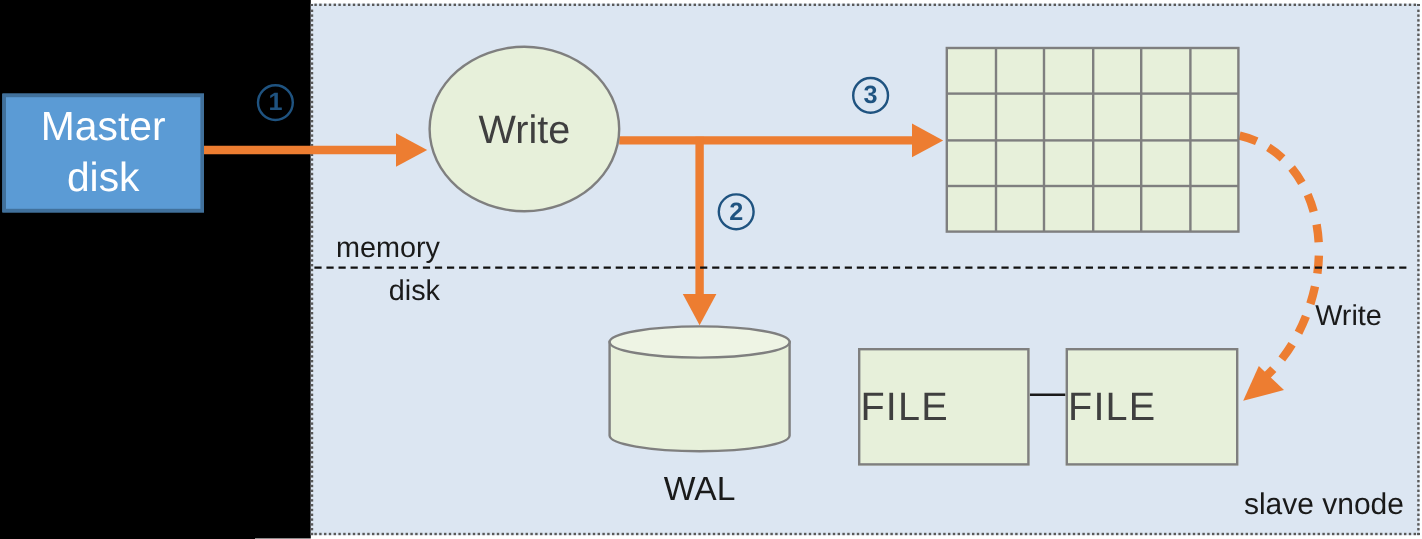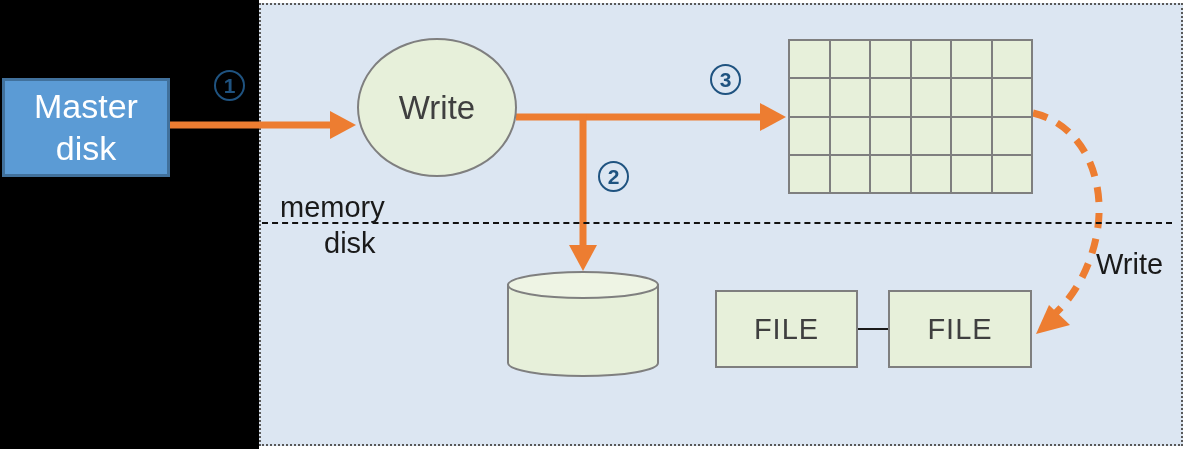--- a/index.html
+++ b/index.html
@@ -102,43 +102,42 @@
     display: grid;
     gap: 2px;
     padding: 2px;
   }
   .memtable-cell {
     background: var(--shape-fill, #e7f0da);
   }
   .file-node {
     position: absolute;
     top: 290px;
-    height: 78px;
+    height: 98px;
     box-sizing: border-box;
     background: var(--shape-fill, #e7f0da);
     border: 2px solid var(--shape-border, #7f7f7f);
     display: flex;
     align-items: center;
-    justify-content: center;
     color: var(--shape-text, #3f3f3f);
-    font-size: 29px;
+    font-size: 33px;
     letter-spacing: 1px;
   }
   .file-node.f1 { left: 715px; width: 143px; }
   .file-node.f2 { left: 888px; width: 144px; }
   .mem-disk-divider {
     position: absolute;
     left: 262px; top: 222px;
     width: 910px; height: 0;
     border-top: 2px dashed #111111;
   }
   .region-label {
     position: absolute;
     color: var(--label-text, #1a1a1a);
-    font-size: 29px;
+    font-size: 24px;
     line-height: 30px;
     white-space: nowrap;
   }
   .memory-label { left: 280px; top: 192px; }
   .disk-label   { left: 280px; top: 228px; margin-left: 44px; }
   .wal-label    { left: 533px; top: 393px; width: 100px; text-align: center; font-size: 28px; }
   .flush-label  { left: 1096px; top: 249px; }
   .slave-label  { left: 1020px; top: 405px; width: 150px; text-align: right; font-size: 25px; }
   .step-badge {
     position: absolute;
@@ -237,21 +236,23 @@
     <span>FILE</span>
   </div>
   <div class="file-node f2">
     <span>FILE</span>
   </div>
 
   <div class="mem-disk-divider"></div>
 
   <div class="region-label memory-label">memory</div>
   <div class="region-label disk-label">disk</div>
+  <div class="region-label wal-label">WAL</div>
   <div class="region-label flush-label">Write</div>
+  <div class="region-label slave-label">slave vnode</div>
 
   <div class="step-badge step-1">
     <span>1</span>
   </div>
   <div class="step-badge step-2">
     <span>2</span>
   </div>
   <div class="step-badge step-3">
     <span>3</span>
   </div>

